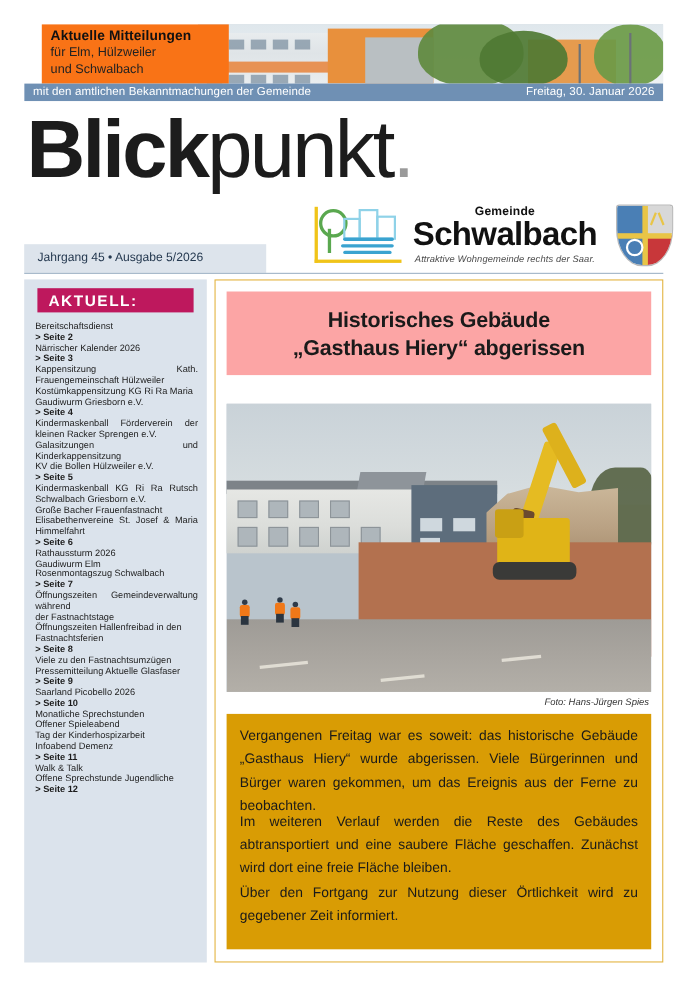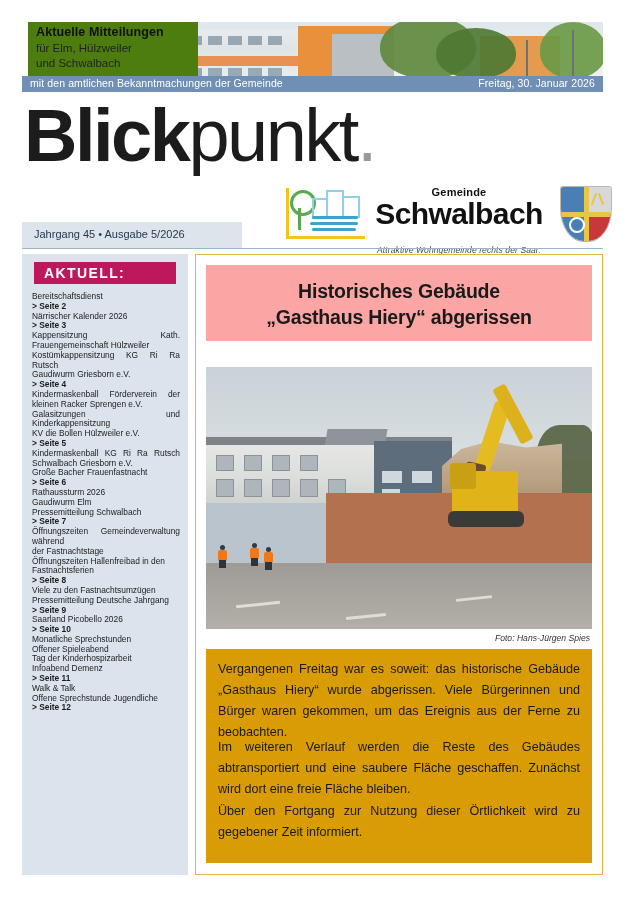--- a/index.html
+++ b/index.html
@@ -18,21 +18,21 @@
   .banner-photo{position:absolute;left:158px;top:0;width:423px;height:54px;overflow:hidden;background:#c8d4dc;}
   .sky{position:absolute;inset:0;background:linear-gradient(#dfe7ec,#eef2f4);}
   .bldg-a{position:absolute;left:0px;top:8px;width:120px;height:46px;background:linear-gradient(180deg,#e8ecee 0%,#dfe4e7 40%,#e9edef 100%);}
   .bldg-a-band{position:absolute;left:0px;top:26px;width:120px;height:10px;background:#e8833a;opacity:.85;}
   .win{position:absolute;background:#6f8496;opacity:.65;}
   .bldg-b{position:absolute;left:118px;top:4px;width:96px;height:50px;background:#e8903c;}
   .bldg-b2{position:absolute;left:152px;top:12px;width:62px;height:42px;background:#b9bfc2;}
   .bldg-c{position:absolute;left:300px;top:14px;width:80px;height:40px;background:#e59b4e;}
   .tree{position:absolute;border-radius:50% 50% 45% 45%;background:#5f8a3f;opacity:.92;}
   .pole{position:absolute;width:2px;background:#6b7278;}
-  .banner-txt{position:absolute;left:6px;top:0;width:170px;background:#4d7c0f;height:54px;}
+  .banner-txt{position:absolute;left:16px;top:0;width:170px;background:#f97316;height:54px;}
   .b-t1{position:absolute;left:8px;top:3px;font-size:12.5px;font-weight:bold;letter-spacing:.1px;color:#111;}
   .b-t2{position:absolute;left:8px;top:20px;font-size:11.5px;color:#222;}
   .b-t3{position:absolute;left:8px;top:35px;font-size:11.5px;color:#222;}
   .banner-bar{position:absolute;left:0;top:54px;width:581px;height:16px;background:#6f90b4;}
   .bar-l{position:absolute;left:8px;top:1px;font-size:10.5px;color:#fff;letter-spacing:.1px;}
   .bar-r{position:absolute;right:8px;top:1px;font-size:10.5px;color:#fff;letter-spacing:.1px;}
 
   
   .masthead{position:absolute;left:24px;top:96px;width:580px;height:80px;}
   .mast-txt{font-size:74px;line-height:80px;letter-spacing:-2.5px;color:#1c1c1c;white-space:nowrap;}
@@ -45,21 +45,21 @@
   .logo-pic{position:absolute;left:0;top:2px;width:84px;height:56px;}
   .lp-frame{position:absolute;left:4px;top:4px;width:76px;height:48px;border-left:3px solid #f0c419;border-bottom:3px solid #f0c419;}
   .lp-tree-c{position:absolute;left:8px;top:6px;width:20px;height:20px;border:3px solid #5aa84f;border-radius:50%;}
   .lp-tree-t{position:absolute;left:16px;top:24px;width:3px;height:22px;background:#5aa84f;}
   .lp-town{position:absolute;left:30px;top:4px;width:46px;height:26px;}
   .tw{position:absolute;border:2px solid #8fd2e8;}
   .wave{position:absolute;height:3px;background:#3aa3d0;border-radius:2px;}
   .logo-word{position:absolute;left:92px;top:4px;width:170px;text-align:center;}
   .lw-small{font-size:11px;font-weight:bold;color:#111;letter-spacing:.2px;}
   .lw-big{font-size:30px;font-weight:bold;color:#111;letter-spacing:-.6px;line-height:32px;}
-  .lw-sub{font-size:8.5px;font-style:italic;color:#4a4a4a;letter-spacing:.1px;margin-top:15px;}
+  .lw-sub{font-size:8.5px;font-style:italic;color:#4a4a4a;letter-spacing:.1px;margin-top:0;}
   .crest{position:absolute;left:278px;top:4px;width:52px;height:56px;}
   .crest-sh{position:absolute;inset:0;background:#ffffff;border:1px solid #b9b9b9;border-radius:3px 3px 45% 45%/3px 3px 60% 60%;overflow:hidden;}
   .cq{position:absolute;width:50%;height:50%;}
   .cq1{left:0;top:0;background:#4a7fb5;}
   .cq2{right:0;top:0;background:#d8d8d8;}
   .cq3{left:0;bottom:0;background:#4a7fb5;}
   .cq4{right:0;bottom:0;background:#c8373a;}
   .cross-v{position:absolute;left:46%;top:0;width:9%;height:100%;background:#e8c547;}
   .cross-h{position:absolute;left:0;top:46%;width:100%;height:9%;background:#e8c547;}
   .wheel{position:absolute;left:8px;bottom:8px;width:12px;height:12px;border:2px solid #fff;border-radius:50%;}
@@ -223,41 +223,42 @@
   <div class="side">
     <div class="side-head">
       <span>AKTUELL:</span>
     </div>
     <div class="side-list" id="sidebar-list">
         <div class="ent">Bereitschaftsdienst</div>
         <div class="ent pg">&gt; Seite 2</div>
         <div class="ent">Närrischer Kalender 2026</div>
         <div class="ent pg">&gt; Seite 3</div>
         <div class="ent">Kappensitzung Kath. Frauengemeinschaft Hülzweiler</div>
-        <div class="ent">Kostümkappensitzung KG Ri Ra Rutsch</div>
+        <div class="ent">Kostümkappensitzung KG Ri Ra Maria</div>
         <div class="ent">Gaudiwurm Griesborn e.V.</div>
         <div class="ent pg">&gt; Seite 4</div>
         <div class="ent">Kindermaskenball Förderverein der kleinen Racker Sprengen e.V.</div>
         <div class="ent">Galasitzungen und Kinderkappensitzung</div>
         <div class="ent">KV die Bollen Hülzweiler e.V.</div>
         <div class="ent pg">&gt; Seite 5</div>
         <div class="ent">Kindermaskenball KG Ri Ra Rutsch Schwalbach Griesborn e.V.</div>
         <div class="ent">Große Bacher Frauenfastnacht</div>
+        <div class="ent">Elisabethenvereine St. Josef &amp; Maria Himmelfahrt</div>
         <div class="ent pg">&gt; Seite 6</div>
         <div class="ent">Rathaussturm 2026</div>
         <div class="ent">Gaudiwurm Elm</div>
-        <div class="ent">Pressemitteilung Schwalbach</div>
+        <div class="ent">Rosenmontagszug Schwalbach</div>
         <div class="ent pg">&gt; Seite 7</div>
         <div class="ent">Öffnungszeiten Gemeindeverwaltung während</div>
         <div class="ent">der Fastnachtstage</div>
         <div class="ent">Öffnungszeiten Hallenfreibad in den</div>
         <div class="ent">Fastnachtsferien</div>
         <div class="ent pg">&gt; Seite 8</div>
         <div class="ent">Viele zu den Fastnachtsumzügen</div>
-        <div class="ent">Pressemitteilung Deutsche Jahrgang</div>
+        <div class="ent">Pressemitteilung Aktuelle Glasfaser</div>
         <div class="ent pg">&gt; Seite 9</div>
         <div class="ent">Saarland Picobello 2026</div>
         <div class="ent pg">&gt; Seite 10</div>
         <div class="ent">Monatliche Sprechstunden</div>
         <div class="ent">Offener Spieleabend</div>
         <div class="ent">Tag der Kinderhospizarbeit</div>
         <div class="ent">Infoabend Demenz</div>
         <div class="ent pg">&gt; Seite 11</div>
         <div class="ent">Walk &amp; Talk</div>
         <div class="ent">Offene Sprechstunde Jugendliche</div>

